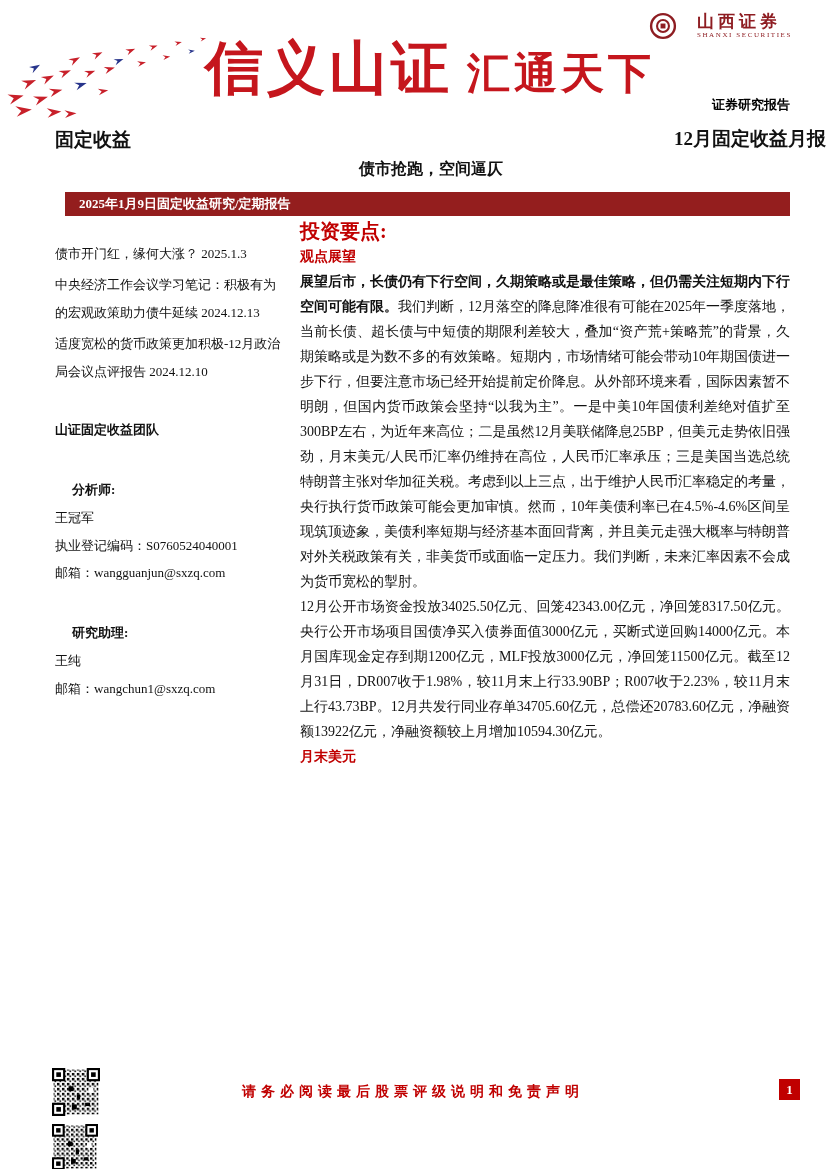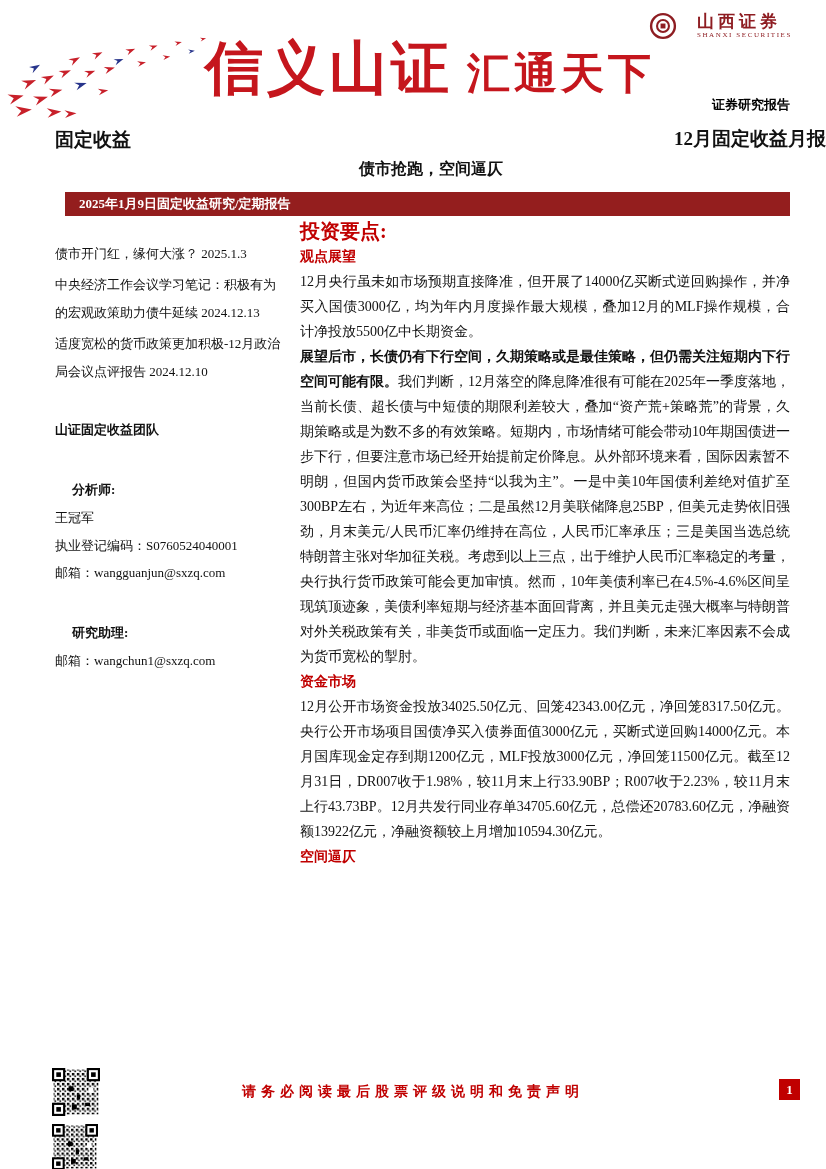--- a/index.html
+++ b/index.html
@@ -138,31 +138,30 @@
   <aside class="sidebar">
     <div class="related-item">债市开门红，缘何大涨？ 2025.1.3</div>
     <div class="related-item">中央经济工作会议学习笔记：积极有为的宏观政策助力债牛延续 2024.12.13</div>
     <div class="related-item">适度宽松的货币政策更加积极-12月政治局会议点评报告 2024.12.10</div>
     <div class="team">山证固定收益团队</div>
     <div class="role">分析师:</div>
     <div>王冠军</div>
     <div>执业登记编码：S0760524040001</div>
     <div>邮箱：wangguanjun@sxzq.com</div>
     <div class="role">研究助理:</div>
+    <div>王纯</div>
     <div>邮箱：wangchun1@sxzq.com</div>
   </aside>
 
   <main class="main">
     <div class="h-points">投资要点:</div>
     <div class="h-red">观点展望</div>
-    <p><span>12月央行虽未如市场预期直接降准，但开展了14000亿买断式逆回购操作，并净买入国债3000亿，均为年内月度操作最大规模，叠加12月的MLF操作规模，合计净投放5500亿中长期资金。</span></p>
     <p><b>展望后市，长债仍有下行空间，久期策略或是最佳策略，但仍需关注短期内下行空间可能有限。</b><span>我们判断，12月落空的降息降准很有可能在2025年一季度落地，当前长债、超长债与中短债的期限利差较大，叠加“资产荒+策略荒”的背景，久期策略或是为数不多的有效策略。短期内，市场情绪可能会带动10年期国债进一步下行，但要注意市场已经开始提前定价降息。从外部环境来看，国际因素暂不明朗，但国内货币政策会坚持“以我为主”。一是中美10年国债利差绝对值扩至300BP左右，为近年来高位；二是虽然12月美联储降息25BP，但美元走势依旧强劲，月末美元/人民币汇率仍维持在高位，人民币汇率承压；三是美国当选总统特朗普主张对华加征关税。考虑到以上三点，出于维护人民币汇率稳定的考量，央行执行货币政策可能会更加审慎。然而，10年美债利率已在4.5%-4.6%区间呈现筑顶迹象，美债利率短期与经济基本面回背离，并且美元走强大概率与特朗普对外关税政策有关，非美货币或面临一定压力。我们判断，未来汇率因素不会成为货币宽松的掣肘。</span></p>
-    <div class="h-red">资金市场</div>
     <p><span>12月公开市场资金投放34025.50亿元、回笼42343.00亿元，净回笼8317.50亿元。央行公开市场项目国债净买入债券面值3000亿元，买断式逆回购14000亿元。本月国库现金定存到期1200亿元，MLF投放3000亿元，净回笼11500亿元。截至12月31日，DR007收于1.98%，较11月末上行33.90BP；R007收于2.23%，较11月末上行43.73BP。12月共发行同业存单34705.60亿元，总偿还20783.60亿元，净融资额13922亿元，净融资额较上月增加10594.30亿元。</span></p>
-    <div class="h-red">空间逼仄</div>
+    <div class="h-red">月末美元</div>
   </main>
 
   <svg class="qr qr1" viewBox="0 0 29 29">
       <use href="#qr-sym"></use>
     </svg>
   <div class="footer-disclaimer">请务必阅读最后股票评级说明和免责声明</div>
   <div class="page-num">1</div>
   <svg class="qr qr2" viewBox="0 0 29 29">
       <use href="#qr-sym"></use>
     </svg>

